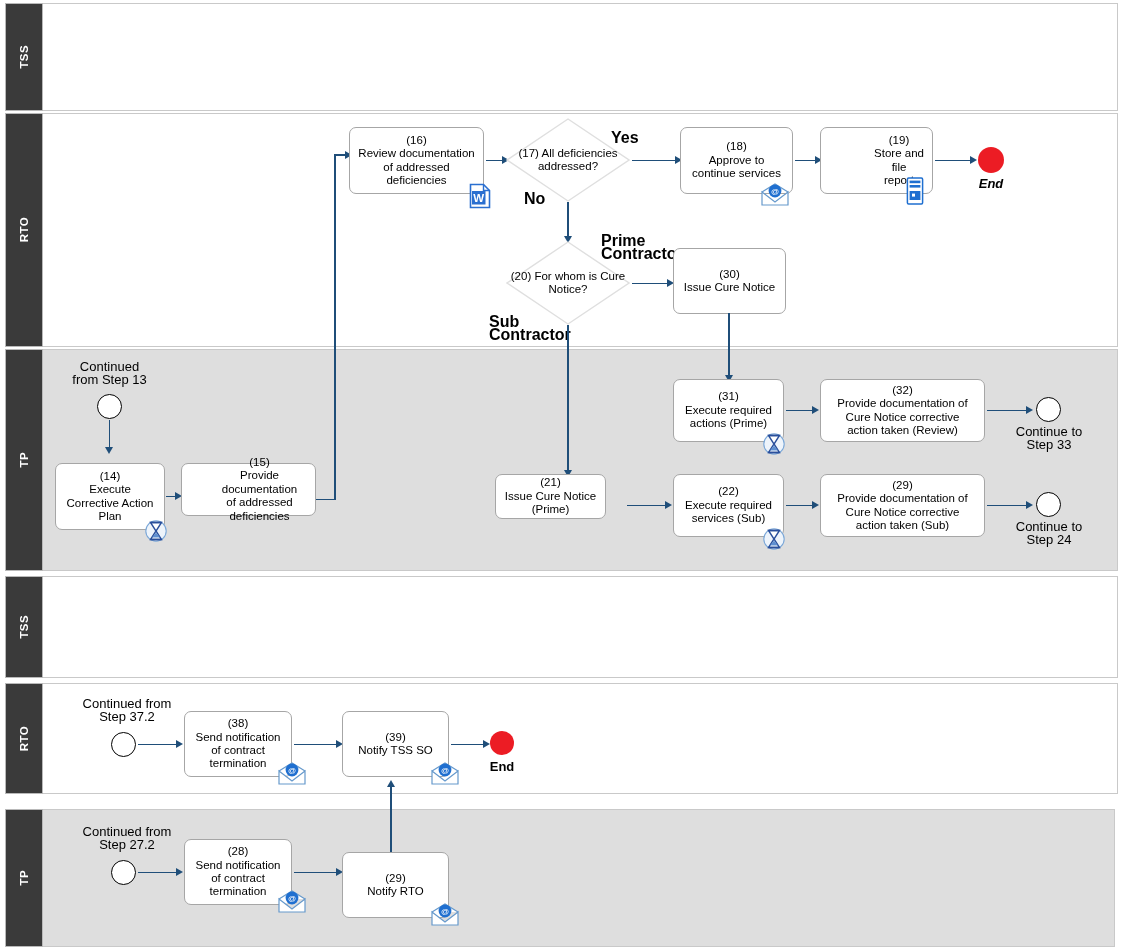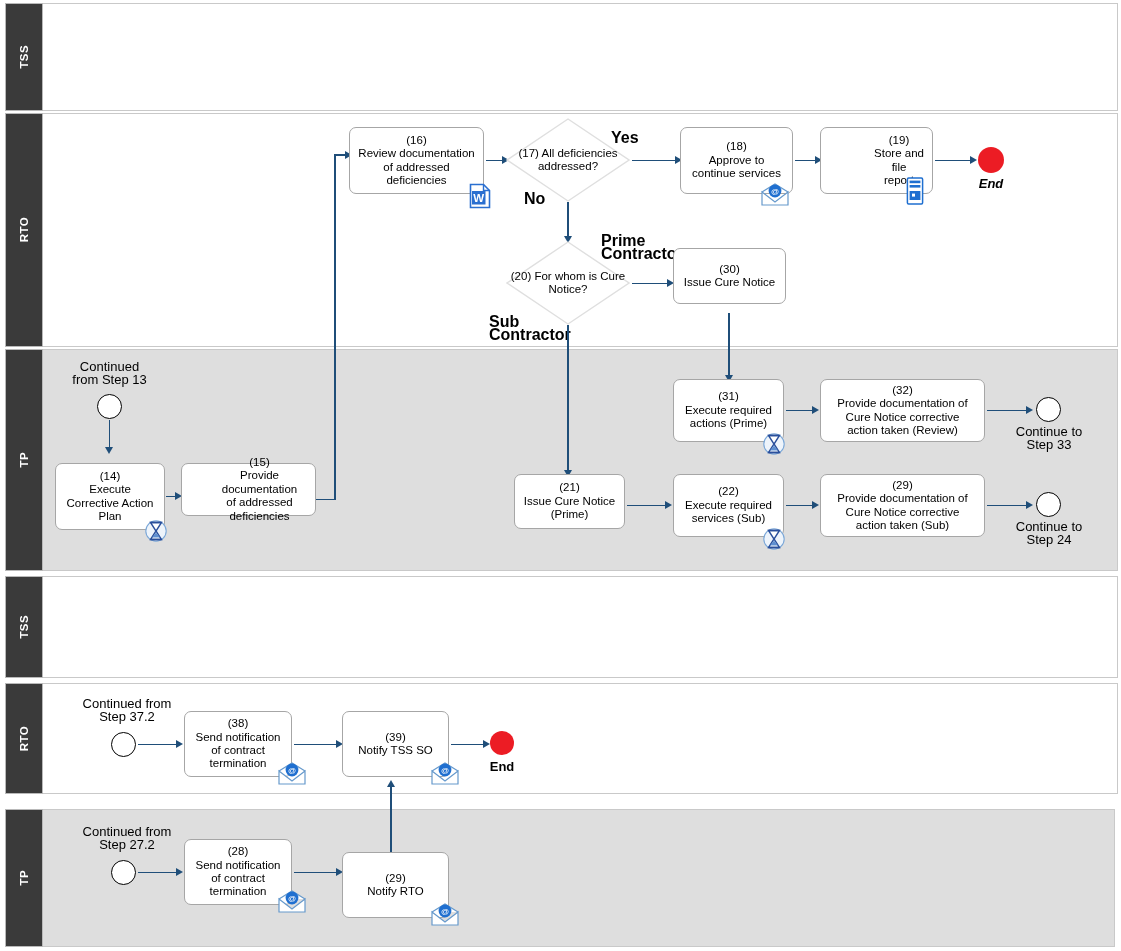--- a/index.html
+++ b/index.html
@@ -190,21 +190,21 @@
         <span class="tl">Notice?</span>
       </div>
     </div>
   </div>
 
   <div class="flab" style="left:601px;top:234px;">Prime
 Contractor</div>
   <div class="conn h" style="left:632px;top:282.5px;width:37px;"></div>
   <div class="arrow r" style="left:667px;top:279px;"></div>
 
-  <div class="task" style="left:673px;top:248px;width:113px;height:56px;">
+  <div class="task" style="left:673px;top:248px;width:113px;height:66px;">
     <div>
       <span class="num">(30)</span>
       <span class="tl">Issue Cure Notice</span>
     </div>
   </div>
 
   <div class="flab" style="left:489px;top:315px;">Sub
 Contractor</div>
 
   <div class="conn v" style="left:728px;top:313px;height:65px;"></div>
@@ -277,21 +277,21 @@
       <span class="tl">action taken (Review)</span>
     </div>
   </div>
 
   <div class="conn h" style="left:987px;top:409.5px;width:41px;"></div>
   <div class="arrow r" style="left:1026px;top:406px;"></div>
   <div class="ev-start" style="left:1036px;top:397px;width:25px;height:25px;"></div>
   <div class="ev-cap" style="left:1008px;top:425px;width:82px;">Continue to
 Step 33</div>
 
-  <div class="task" style="left:514px;top:474px;width:111px;height:55px;">
+  <div class="task" style="left:495px;top:474px;width:111px;height:45px;">
     <div>
       <span class="num">(21)</span>
       <span class="tl">Issue Cure Notice</span>
       <span class="tl">(Prime)</span>
     </div>
   </div>
 
   <div class="conn h" style="left:627px;top:504.5px;width:40px;"></div>
   <div class="arrow r" style="left:665px;top:501px;"></div>
 

